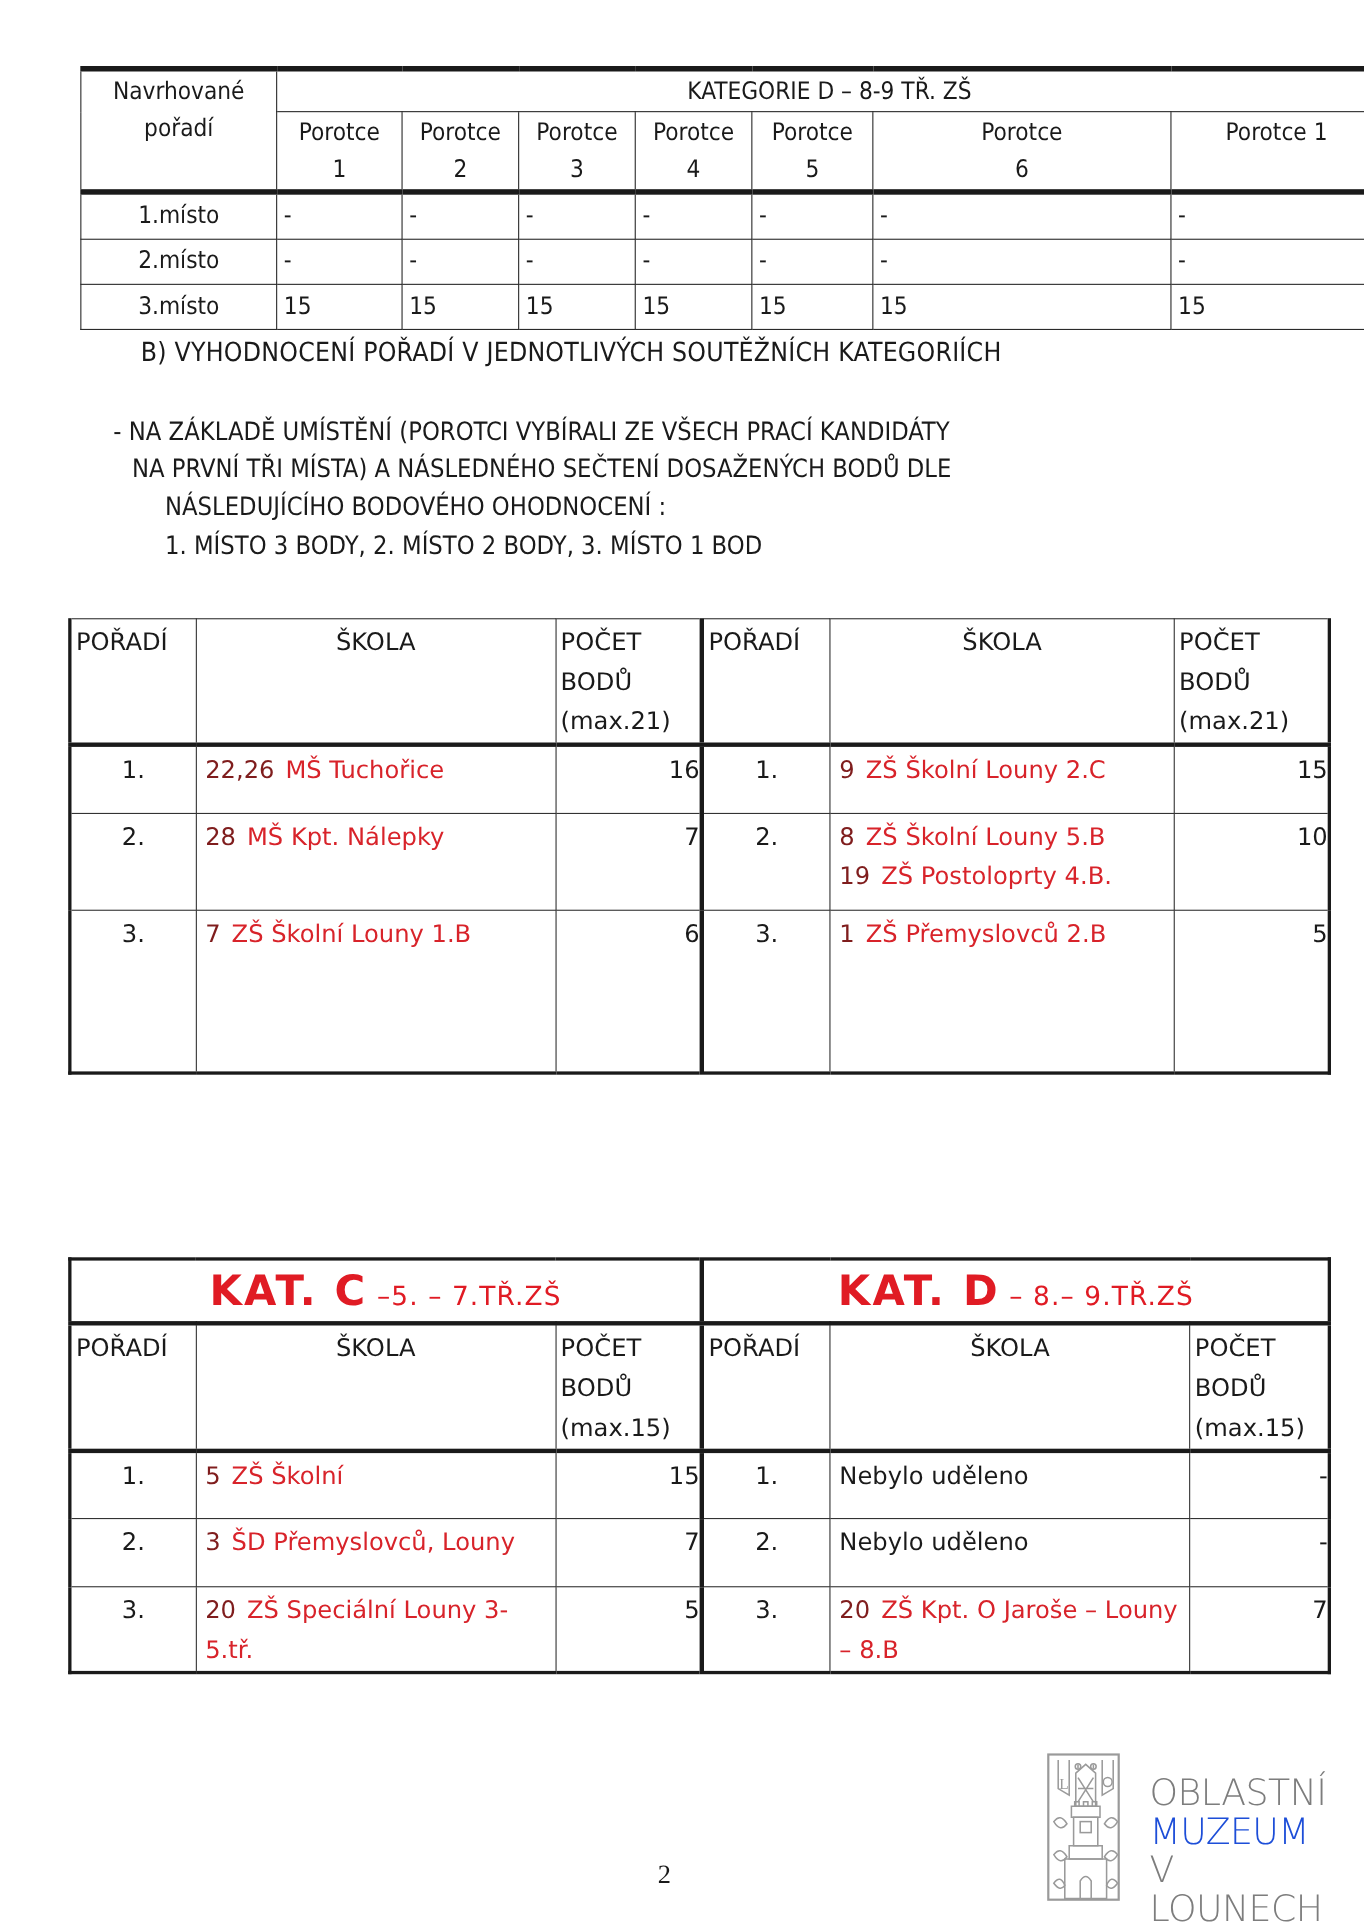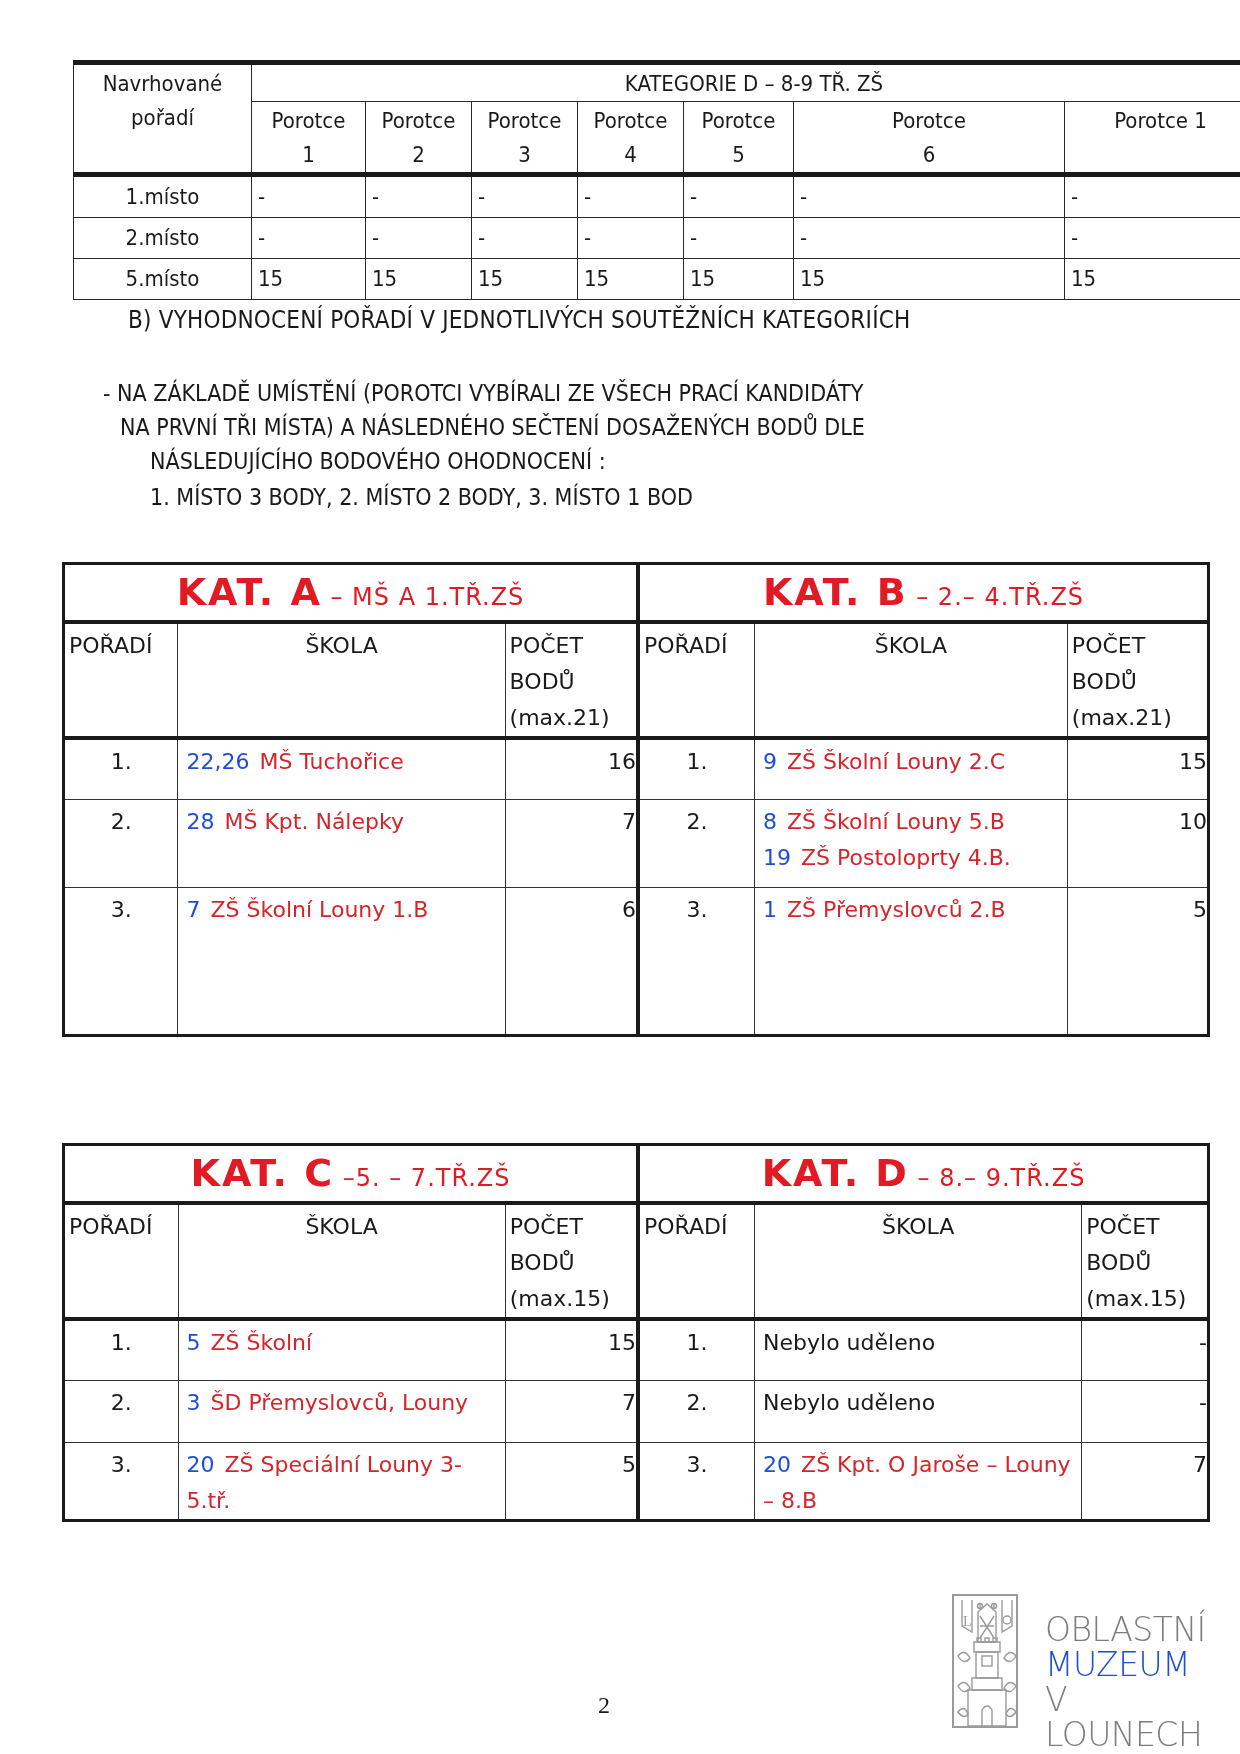--- a/index.html
+++ b/index.html
@@ -58,21 +58,21 @@
   .cat-table tbody tr:last-child td { border-bottom: 3px solid #1a1a1a; }
   .cat-table td { line-height: 36px; padding-top: 4px; }
   .cat-table td.rank { text-align: center; }
   .cat-table td.school { padding-left: 8px; }
   .cat-table td.points { text-align: right; }
 
   .cat-title { color: #e01b24; text-align: center; white-space: nowrap; font-family: "DejaVu Sans", sans-serif; }
   .cat-title .big { font-size: 38px; font-weight: bold; letter-spacing: 2px; }
   .cat-title .small { font-size: 24px; letter-spacing: 1px; }
 
-  .num { color: #1d4ed8; margin-right: 10px; }
+  .num { color: #7f1d1d; margin-right: 10px; }
   .red { color: #d8232a; font-family: "DejaVu Sans", sans-serif; }
 
   .ab { top: 562px; }
   .cd { top: 1143px; }
 
   
   .page-number {
     position: absolute; left: 598px; top: 1692px;
     font-family: "Liberation Serif", serif; font-size: 24px;
   }
@@ -134,21 +134,21 @@
         <td class="rowlabel">2.místo</td>
         <td>-</td>
         <td>-</td>
         <td>-</td>
         <td>-</td>
         <td>-</td>
         <td>-</td>
         <td>-</td>
       </tr>
       <tr>
-        <td class="rowlabel" colspan="1">5.místo</td>
+        <td class="rowlabel" colspan="1">3.místo</td>
         <td>15</td>
         <td>15</td>
         <td>15</td>
         <td>15</td>
         <td>15</td>
         <td>15</td>
         <td>15</td>
       </tr>
     </tbody>
 </table>
@@ -164,28 +164,20 @@
 <table class="cat-table ab">
     <colgroup>
       <col style="width: 112px;">
       <col style="width: 320px;">
       <col style="width: 130px;">
       <col style="width: 114px;">
       <col style="width: 306px;">
       <col style="width: 138px;">
     </colgroup>
     <thead>
-      <tr class="top-row">
-        <th class="outer-left" colspan="3">
-          <div class="cat-title"><span class="big">KAT.  A</span><span class="small"> – MŠ A 1.TŘ.ZŠ</span></div>
-        </th>
-        <th class="mid outer-right" colspan="3">
-          <div class="cat-title"><span class="big">KAT.  B</span><span class="small"> – 2.– 4.TŘ.ZŠ</span></div>
-        </th>
-      </tr>
       <tr class="col-head">
         <th class="outer-left">POŘADÍ</th>
         <th class="center">ŠKOLA</th>
         <th style="height: 100px;">
           <div>POČET</div>
           <div>BODŮ</div>
           <div>(max.21)</div>
         </th>
         <th class="mid">POŘADÍ</th>
         <th class="center">ŠKOLA</th>

